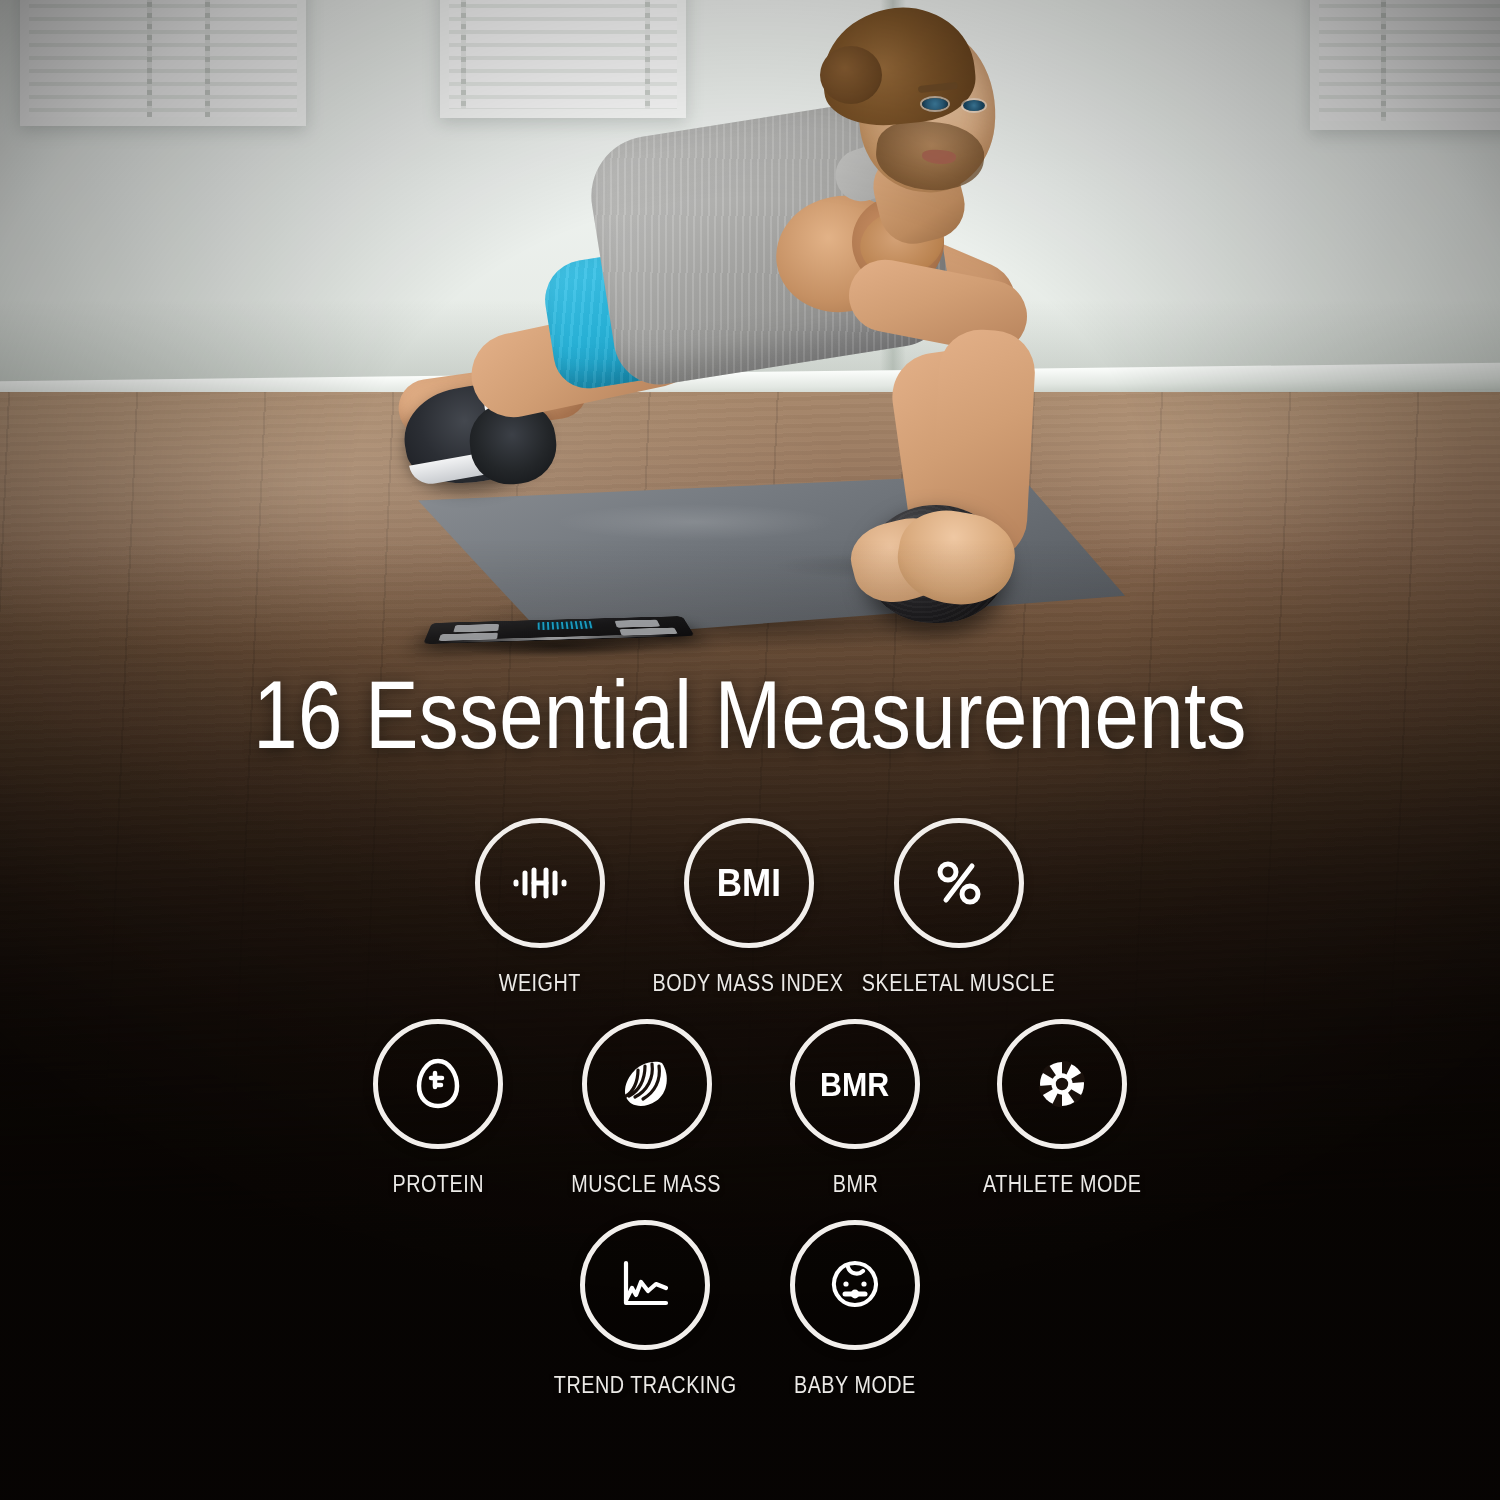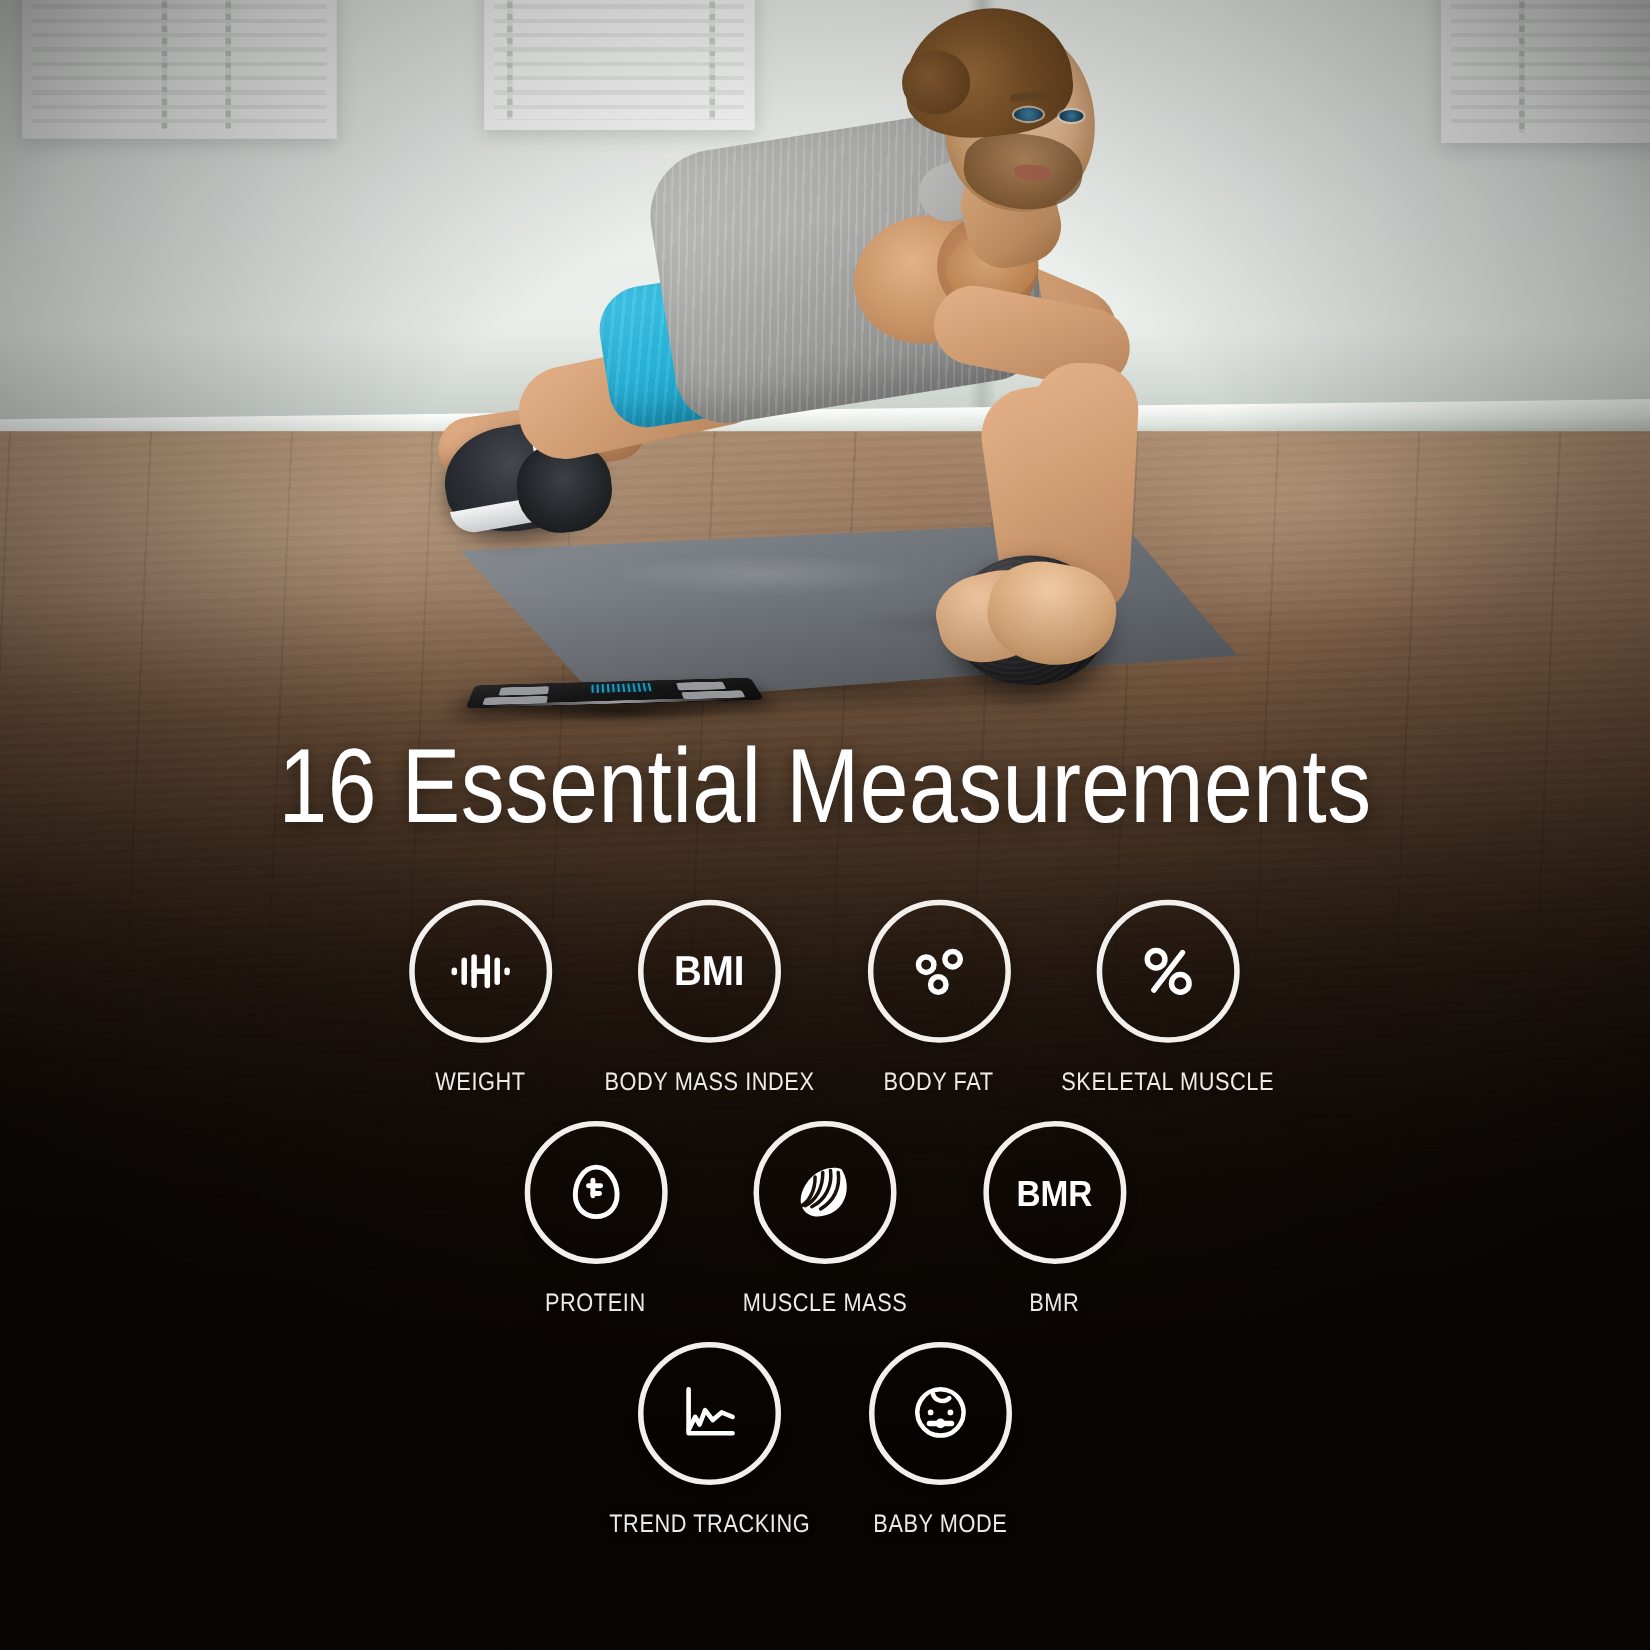--- a/index.html
+++ b/index.html
@@ -511,30 +511,20 @@
           <div class="cap">WEIGHT</div>
         </div>
 
         <div class="cell wide">
           <div class="ring">
             <span class="txt">BMI</span>
           </div>
           <div class="cap">BODY MASS INDEX</div>
         </div>
 
-        <div class="cell">
-          <div class="ring">
-            <svg width="74" height="74" viewBox="0 0 74 74" fill="none" stroke="#fff" stroke-width="5">
-              <circle cx="25" cy="31" r="7"></circle>
-              <circle cx="49" cy="26" r="7"></circle>
-              <circle cx="36" cy="49" r="7"></circle>
-            </svg>
-          </div>
-          <div class="cap">BODY FAT</div>
-        </div>
 
 
         <div class="cell wide">
           <div class="ring">
             <svg width="74" height="74" viewBox="0 0 74 74" fill="none" stroke="#fff" stroke-width="5" stroke-linecap="round">
               <circle cx="26" cy="26" r="8"></circle>
               <circle cx="48" cy="48" r="8"></circle>
               <line x1="50" y1="20" x2="24" y2="54"></line>
             </svg>
           </div>
@@ -573,20 +563,37 @@
         </div>
 
         <div class="cell">
           <div class="ring">
             <span class="txt sm">BMR</span>
           </div>
           <div class="cap">BMR</div>
         </div>
 
 
+        <div class="cell">
+          <div class="ring">
+            <svg width="74" height="74" viewBox="0 0 74 74">
+              <circle cx="37" cy="37" r="22" fill="#fff"></circle>
+              <circle cx="37" cy="37" r="6.2" fill="#1a110c"></circle>
+              <g fill="#1a110c">
+                <path d="M37 13.5 a23 23 0 0 1 10 2.4 l-5.5 11.5 a10 10 0 0 0 -4.5 -1.1 z" transform="rotate(0 37 37)"></path>
+                <path d="M37 13.5 a23 23 0 0 1 10 2.4 l-5.5 11.5 a10 10 0 0 0 -4.5 -1.1 z" transform="rotate(60 37 37)"></path>
+                <path d="M37 13.5 a23 23 0 0 1 10 2.4 l-5.5 11.5 a10 10 0 0 0 -4.5 -1.1 z" transform="rotate(120 37 37)"></path>
+                <path d="M37 13.5 a23 23 0 0 1 10 2.4 l-5.5 11.5 a10 10 0 0 0 -4.5 -1.1 z" transform="rotate(180 37 37)"></path>
+                <path d="M37 13.5 a23 23 0 0 1 10 2.4 l-5.5 11.5 a10 10 0 0 0 -4.5 -1.1 z" transform="rotate(240 37 37)"></path>
+                <path d="M37 13.5 a23 23 0 0 1 10 2.4 l-5.5 11.5 a10 10 0 0 0 -4.5 -1.1 z" transform="rotate(300 37 37)"></path>
+              </g>
+            </svg>
+          </div>
+          <div class="cap">ATHLETE MODE</div>
+        </div>
 
       </div>
 
       <div class="row row-3">
 
 
         <div class="cell wide">
           <div class="ring">
             <svg width="74" height="74" viewBox="0 0 74 74" fill="none" stroke="#fff" stroke-width="4.2" stroke-linecap="round" stroke-linejoin="round">
               <polyline points="18,15 18,55 58,55"></polyline>

